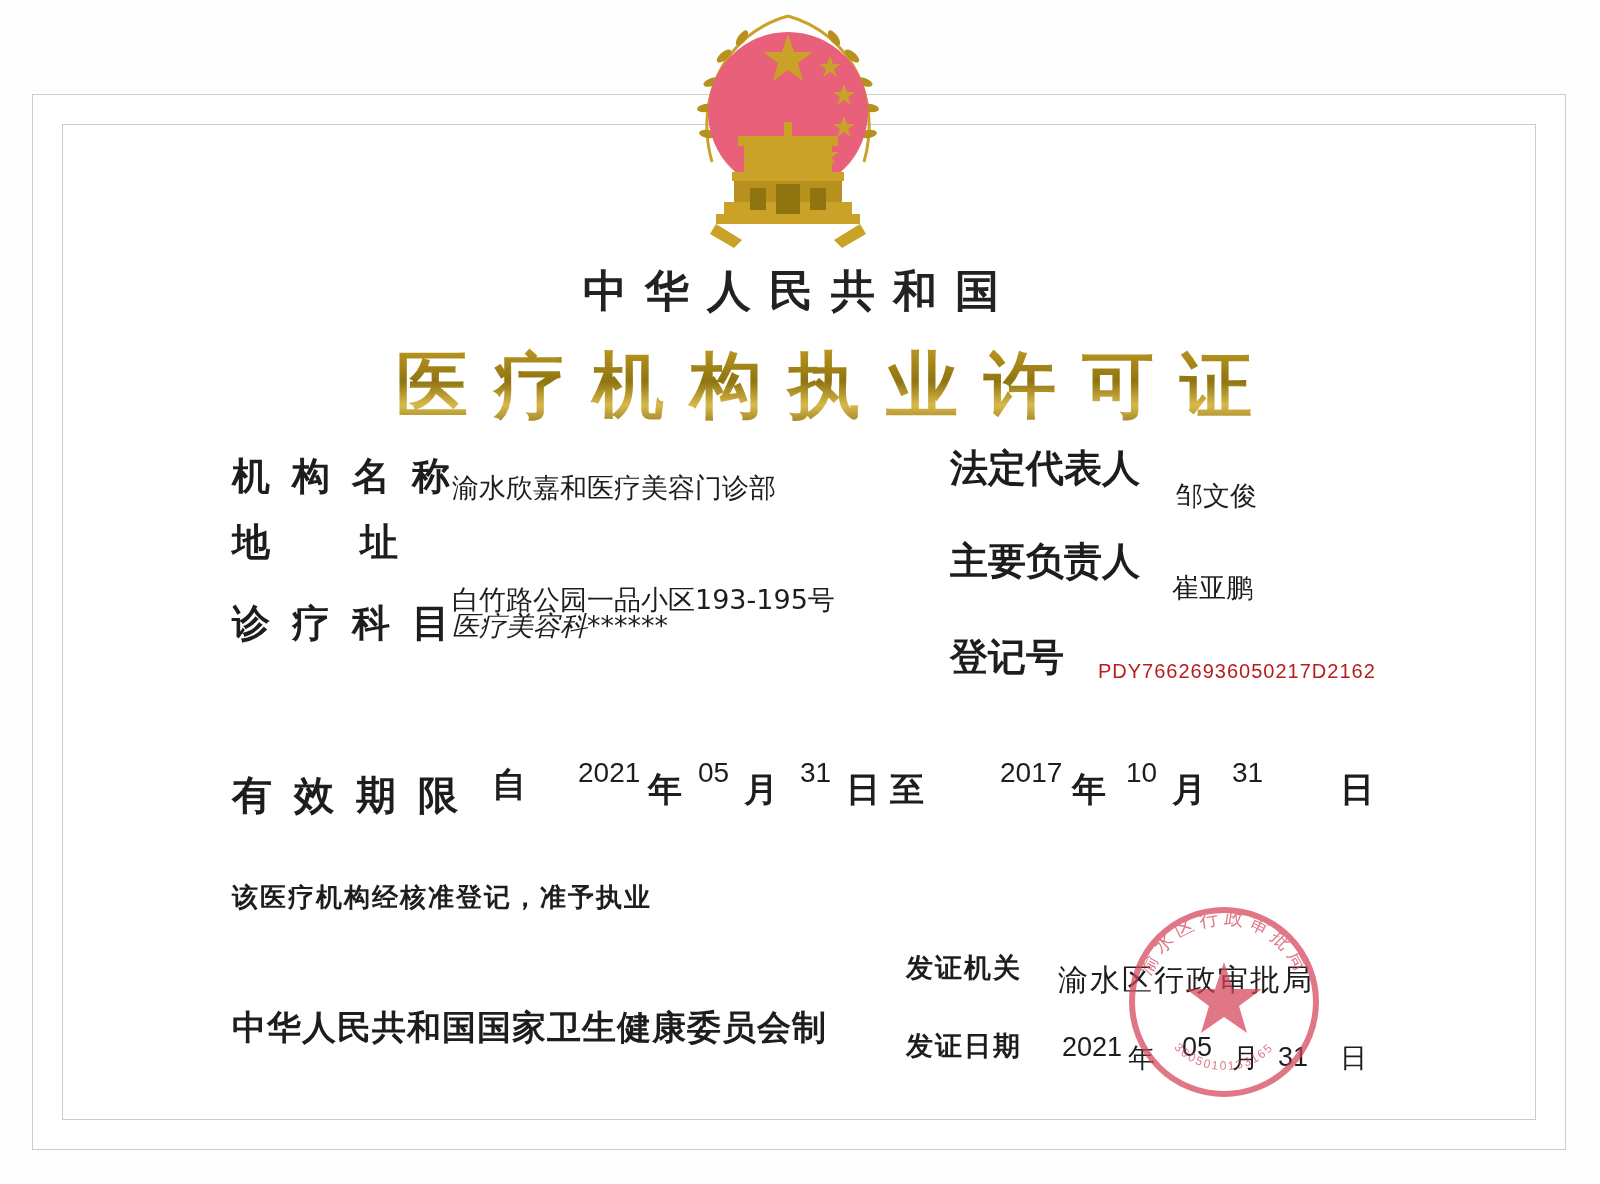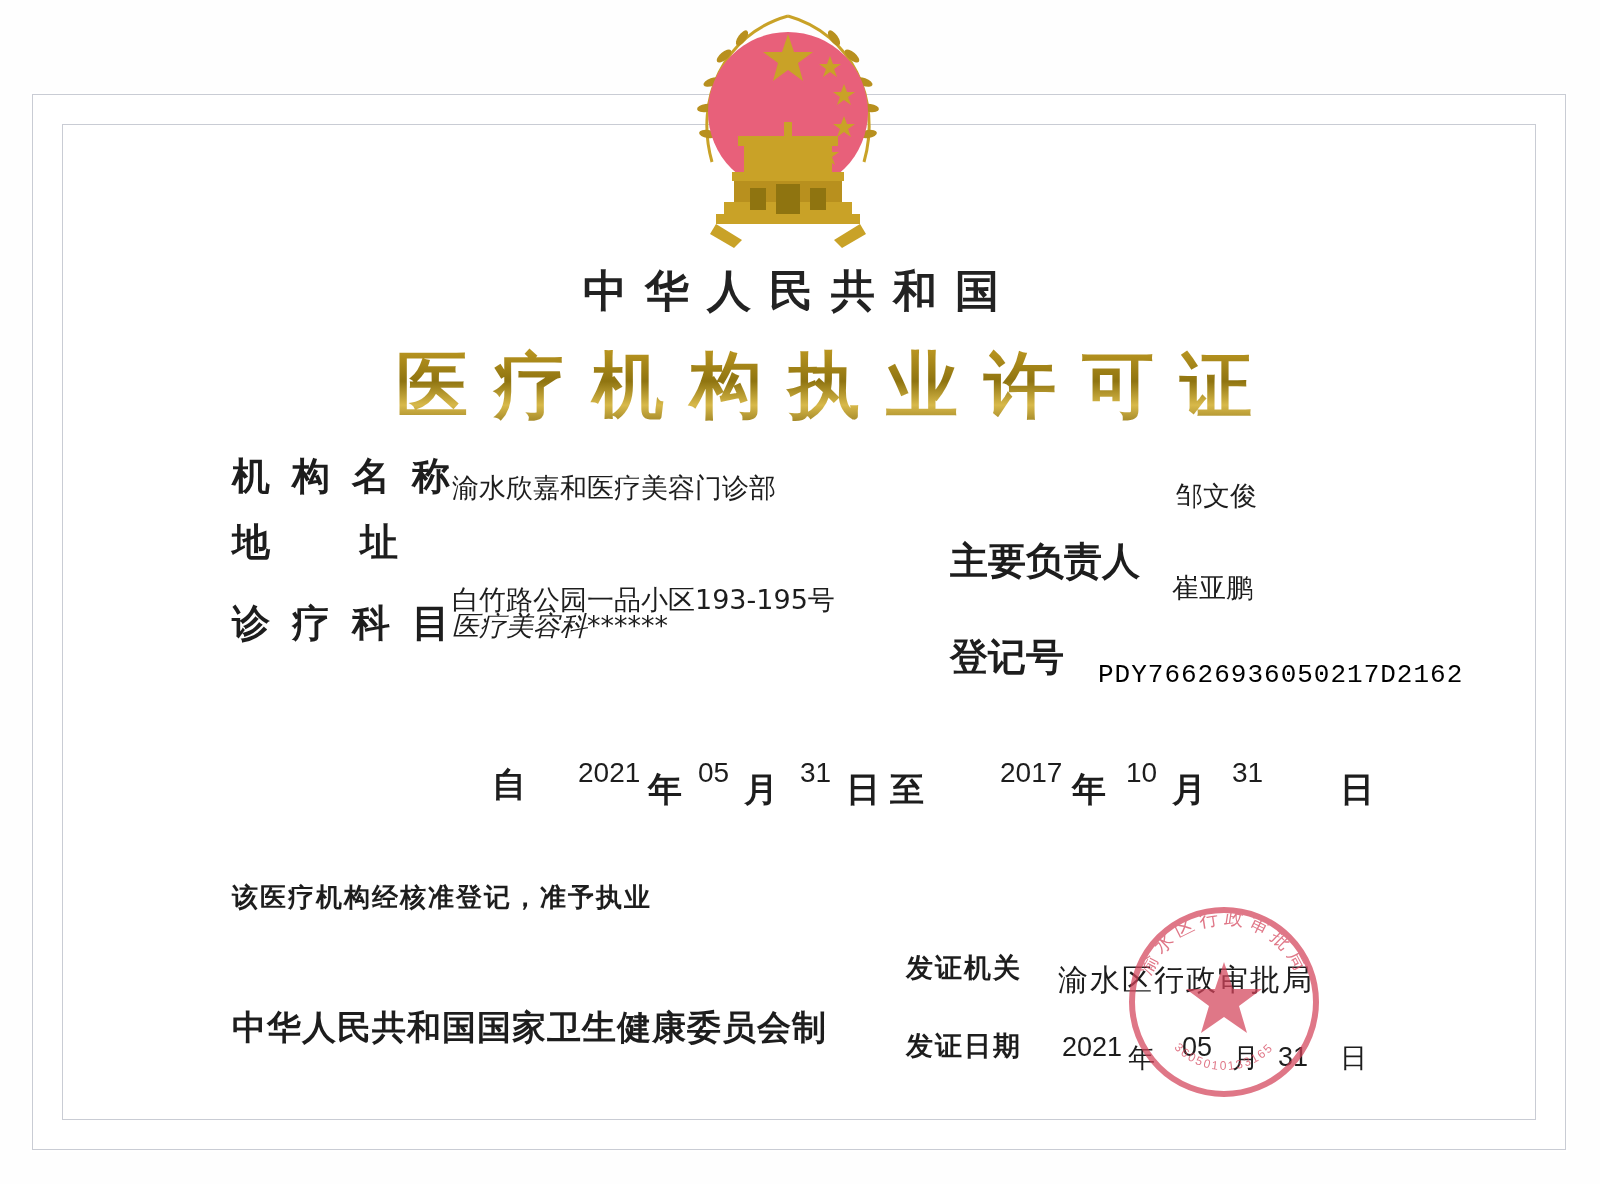--- a/index.html
+++ b/index.html
@@ -107,24 +107,24 @@
   }
   .val {
     position: absolute;
     font-size: 27px;
     color: #1d1d1d;
     font-family: "DejaVu Sans", "Liberation Sans", sans-serif;
     white-space: nowrap;
   }
   .val-num {
     position: absolute;
-    font-size: 26px;
-    color: #000000;
+    font-size: 20px;
+    color: #b91c1c;
     letter-spacing: 1px;
-    font-family: Liberation Mono, monospace;
+    font-family: Liberation Sans, sans-serif;
     white-space: nowrap;
   }
 
   .spread4 { letter-spacing: 22px; margin-top: 8px; }
   .spread-addr { letter-spacing: 90px; }
 
   
   .valid-lbl {
     position: absolute;
     font-size: 40px;
@@ -275,28 +275,30 @@
 
   <div class="lbl spread4" style="left:232px; top:443px;">机构名称</div>
   <div class="val" style="left:452px; top:470px;">渝水欣嘉和医疗美容门诊部</div>
 
   <div class="lbl spread-addr" style="left:232px; top:517px;">地址</div>
   <div class="val" style="left:452px; top:551px;margin-top:31px;">白竹路公园一品小区193-195号</div>
 
   <div class="lbl spread4" style="left:232px; top:590px;">诊疗科目</div>
   <div class="val" style="left:452px; top:608px;font-style:italic;">医疗美容科******</div>
 
+  <div class="lbl" style="left:950px; top:443px;">法定代表人</div>
   <div class="val" style="left:1176px; top:478px;">邹文俊</div>
 
   <div class="lbl" style="left:950px; top:536px;">主要负责人</div>
   <div class="val" style="left:1172px; top:570px;">崔亚鹏</div>
 
   <div class="lbl" style="left:950px; top:632px;">登记号</div>
   <div class="val-num" style="left:1098px; top:660px;">PDY76626936050217D2162</div>
 
+  <div class="valid-lbl spread4" style="left:232px; top:760px;">有效期限</div>
   <div class="valid-unit" style="left:492px; top:762px;">自</div>
   <div class="valid-num" style="left:578px; top:757px;">2021</div>
   <div class="valid-unit" style="left:648px; top:767px;">年</div>
   <div class="valid-num" style="left:698px; top:757px;">05</div>
   <div class="valid-unit" style="left:744px; top:767px;">月</div>
   <div class="valid-num" style="left:800px; top:757px;">31</div>
   <div class="valid-unit" style="left:846px; top:767px;">日</div>
   <div class="valid-unit" style="left:890px; top:767px;">至</div>
   <div class="valid-num" style="left:1000px; top:757px;">2017</div>
   <div class="valid-unit" style="left:1072px; top:767px;">年</div>

